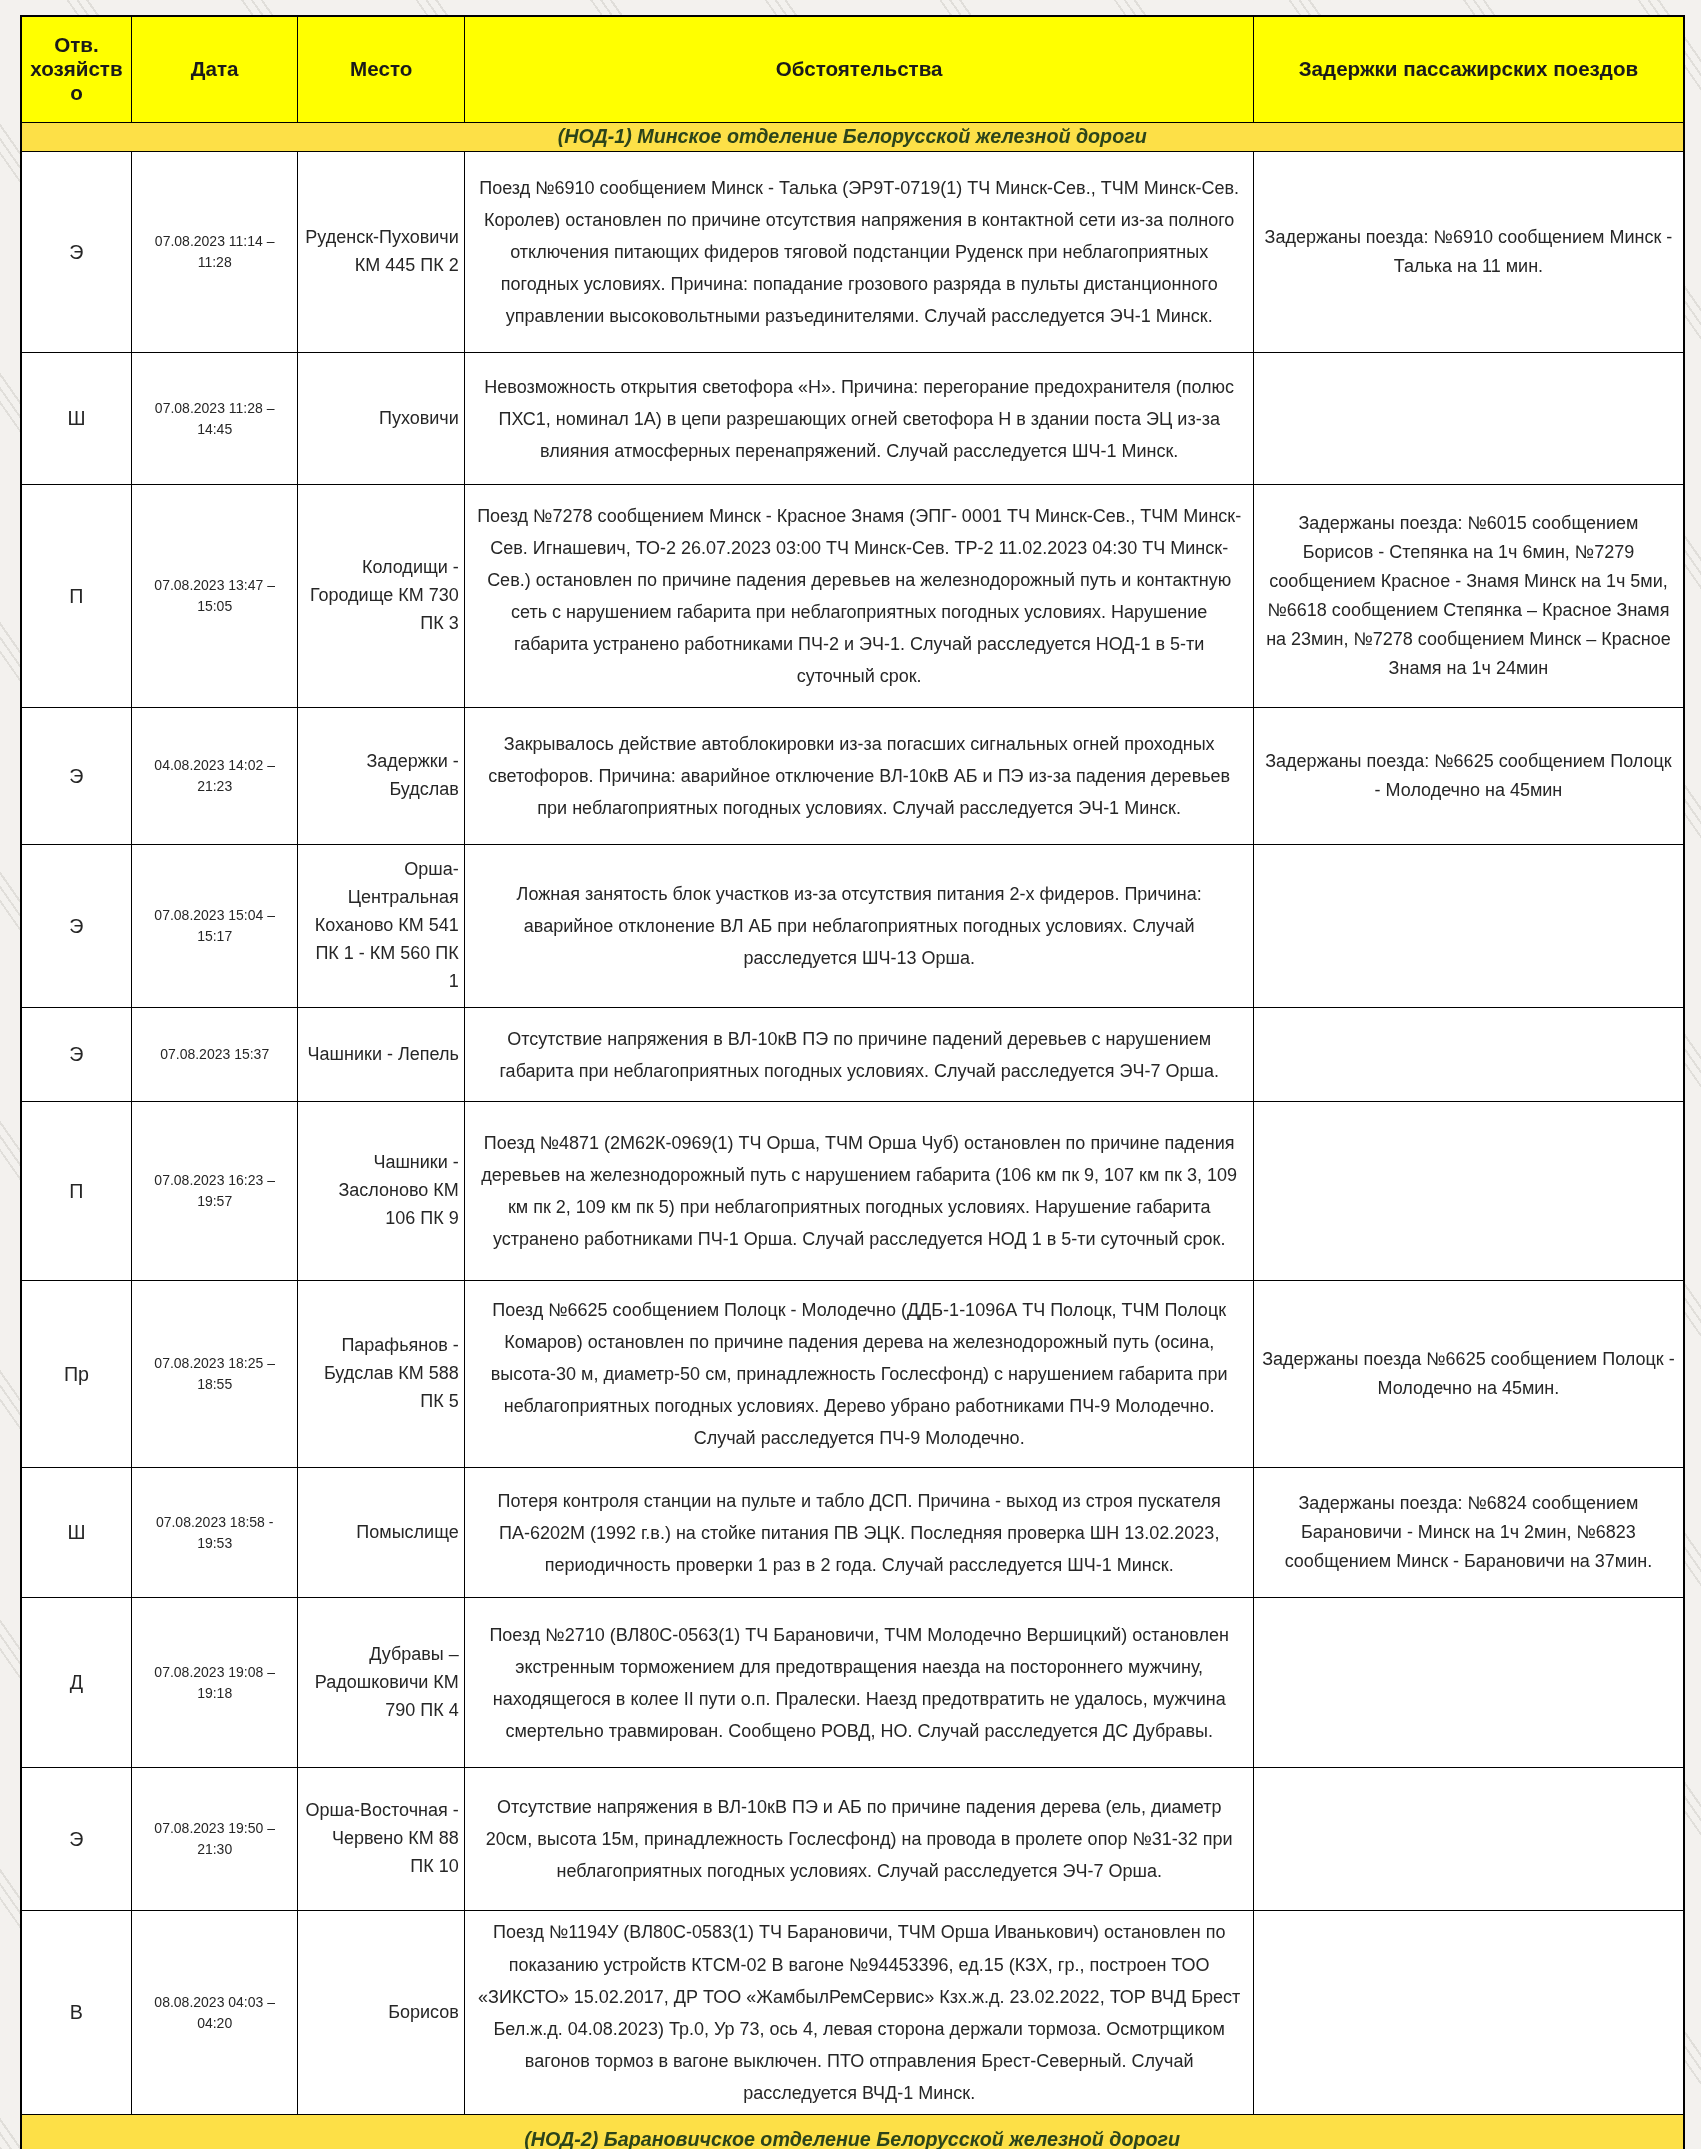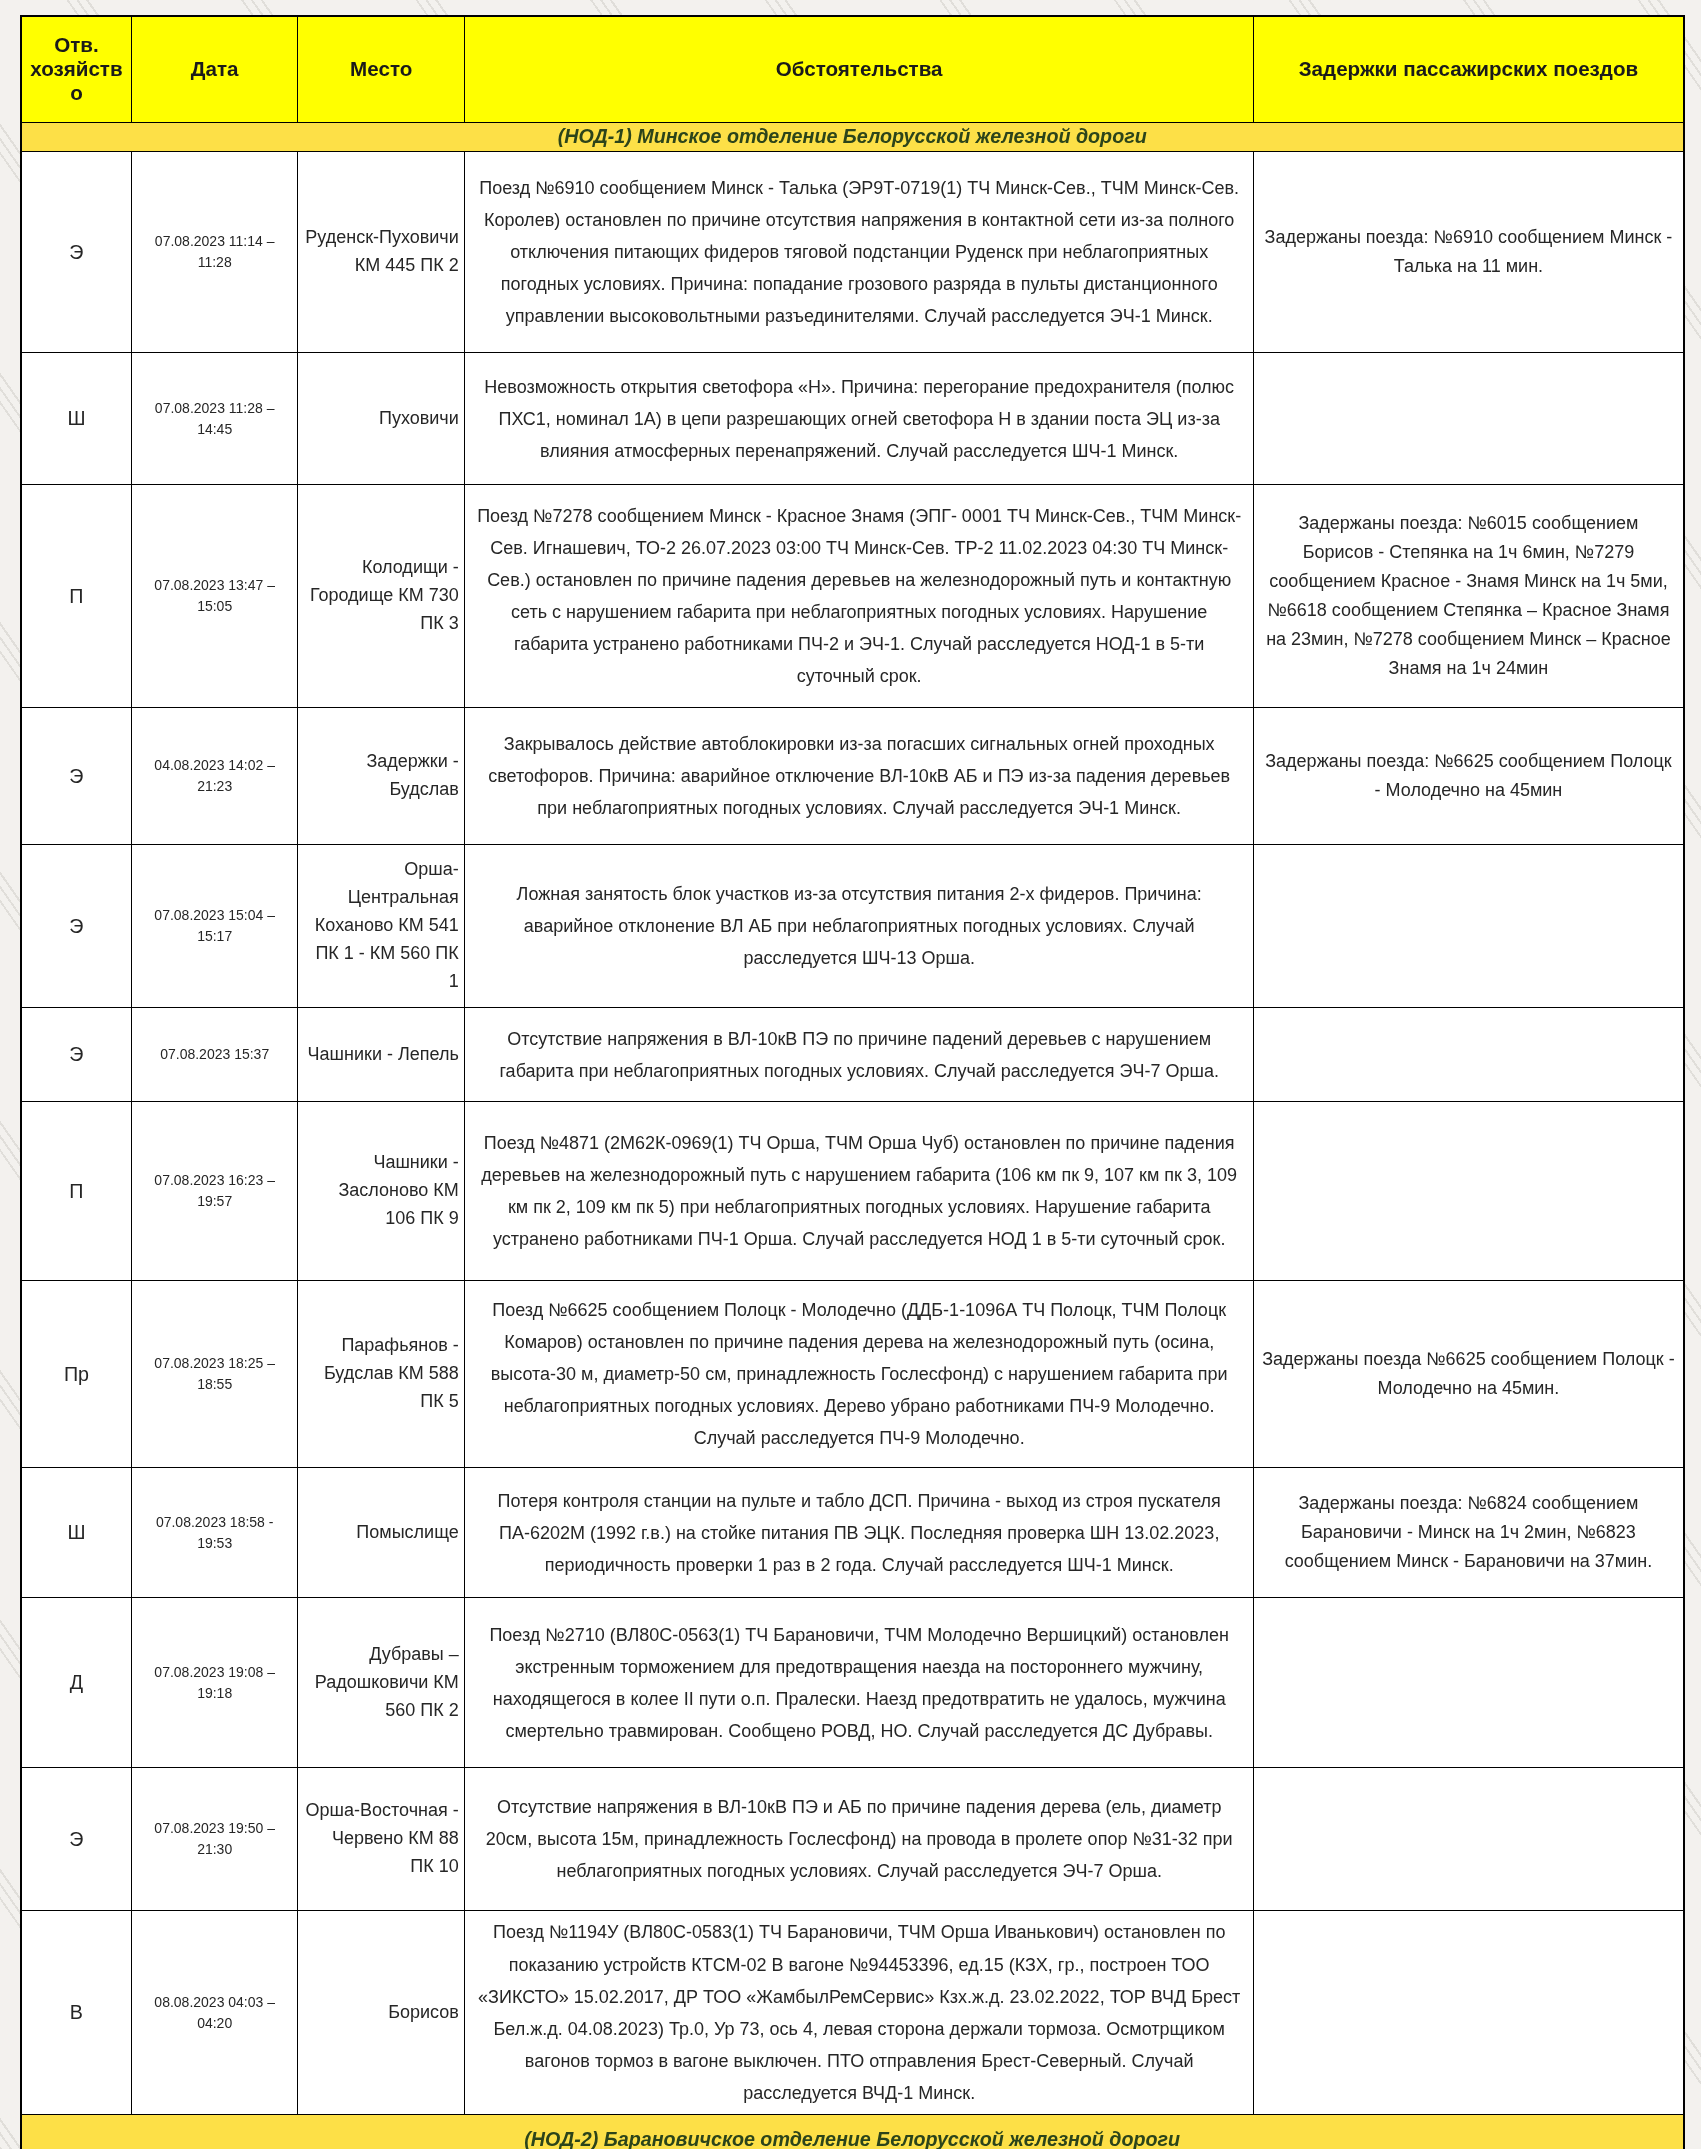--- a/index.html
+++ b/index.html
@@ -121,21 +121,21 @@
       <tr style="height: 130px;">
         <td class="col1">Ш</td>
         <td class="col2">07.08.2023 18:58 - 19:53</td>
         <td class="col3">Помыслище</td>
         <td class="col4">Потеря контроля станции на пульте и табло ДСП. Причина - выход из строя пускателя ПА-6202М (1992 г.в.) на стойке питания ПВ ЭЦК. Последняя проверка ШН 13.02.2023, периодичность проверки 1 раз в 2 года. Случай расследуется ШЧ-1 Минск.</td>
         <td class="col5">Задержаны поезда: №6824 сообщением Барановичи - Минск на 1ч 2мин, №6823 сообщением Минск - Барановичи на 37мин.</td>
       </tr>
       <tr style="height: 170px;">
         <td class="col1">Д</td>
         <td class="col2">07.08.2023 19:08 – 19:18</td>
-        <td class="col3">Дубравы – Радошковичи КМ 560 ПК 2</td>
+        <td class="col3">Дубравы – Радошковичи КМ 790 ПК 4</td>
         <td class="col4">Поезд №2710 (ВЛ80С-0563(1) ТЧ Барановичи, ТЧМ Молодечно Вершицкий) остановлен экстренным торможением для предотвращения наезда на постороннего мужчину, находящегося в колее II пути о.п. Пралески. Наезд предотвратить не удалось, мужчина смертельно травмирован. Сообщено РОВД, НО. Случай расследуется ДС Дубравы.</td>
         <td class="col5"></td>
       </tr>
       <tr style="height: 143px;">
         <td class="col1">Э</td>
         <td class="col2">07.08.2023 19:50 – 21:30</td>
         <td class="col3">Орша-Восточная - Червено КМ 88 ПК 10</td>
         <td class="col4">Отсутствие напряжения в ВЛ-10кВ ПЭ и АБ по причине падения дерева (ель, диаметр 20см, высота 15м, принадлежность Гослесфонд) на провода в пролете опор №31-32 при неблагоприятных погодных условиях. Случай расследуется ЭЧ-7 Орша.</td>
         <td class="col5"></td>
       </tr>

